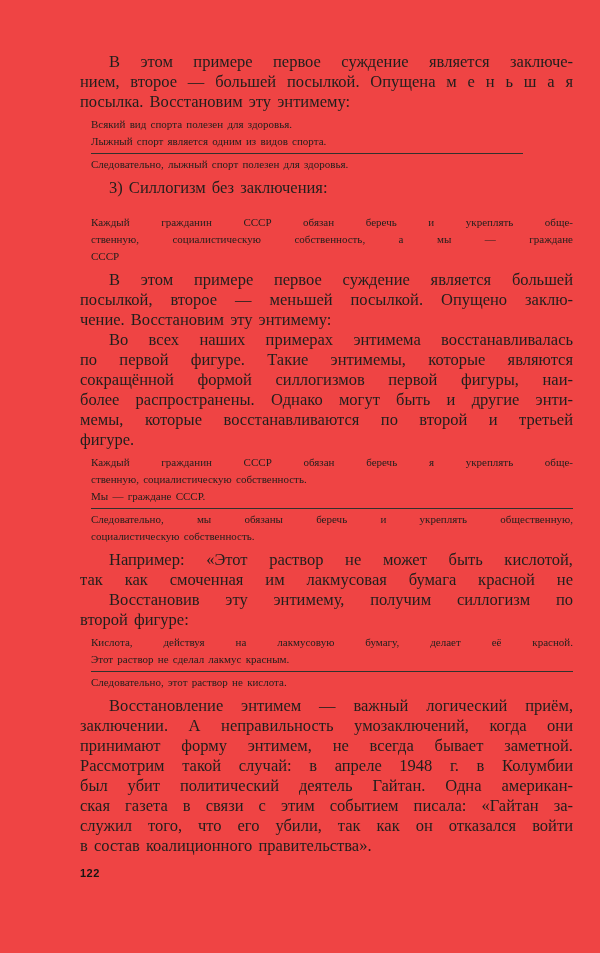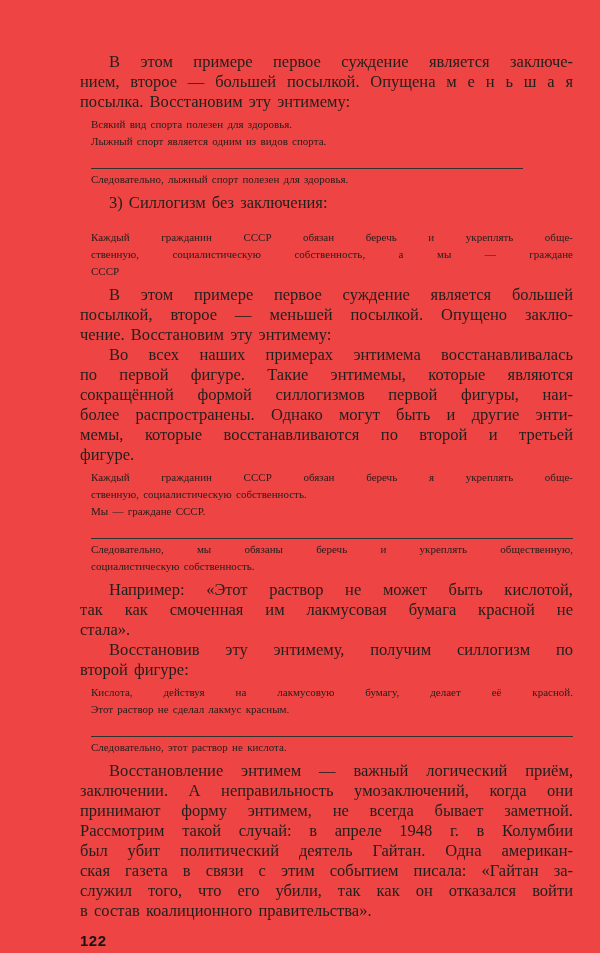--- a/index.html
+++ b/index.html
@@ -42,30 +42,30 @@
   }
   .heading { margin: 2px 0 16px 0; }
   .line { text-align: left; }
   .line.j {
     text-align: justify;
     text-align-last: justify;
   }
   .line.indent { padding-left: 29px; }
   .line.rule {
     border-bottom: 1.6px solid #33312d;
-    padding-bottom: 18px;
+    padding-bottom: 3px;
     margin-bottom: 2px;
   }
   .line.rule-partial { width: 432px; }
   .line.rule-full { width: 100%; box-sizing: border-box; }
   .page-number {
     margin-top: 11px;
     font-family: "Liberation Sans", "DejaVu Sans", sans-serif;
     font-weight: bold;
-    font-size: 15px;
+    font-size: 11px;
     letter-spacing: 0.5px;
     color: #161513;
   }
 </style>
 </head>
 <body>
 
 <div class="page">
   <div class="content">
 
@@ -103,21 +103,20 @@
       <div class="block quote">
         <div class="line j">Каждый гражданин СССР обязан беречь я укреплять обще-</div>
         <div class="line">ственную, социалистическую собственность.</div>
         <div class="line rule rule-full">Мы — граждане СССР.</div>
         <div class="line j">Следовательно, мы обязаны беречь и укреплять общественную,</div>
         <div class="line">социалистическую собственность.</div>
       </div>
       <div class="block paragraph">
         <div class="line j indent">Например: «Этот раствор не может быть кислотой,</div>
         <div class="line j">так как смоченная им лакмусовая бумага красной не</div>
-        <div class="line">стала».</div>
       </div>
       <div class="block paragraph">
         <div class="line j indent">Восстановив эту энтимему, получим силлогизм по</div>
         <div class="line">второй фигуре:</div>
       </div>
       <div class="block quote">
         <div class="line j">Кислота, действуя на лакмусовую бумагу, делает её красной.</div>
         <div class="line rule rule-full">Этот раствор не сделал лакмус красным.</div>
         <div class="line">Следовательно, этот раствор не кислота.</div>
       </div>

